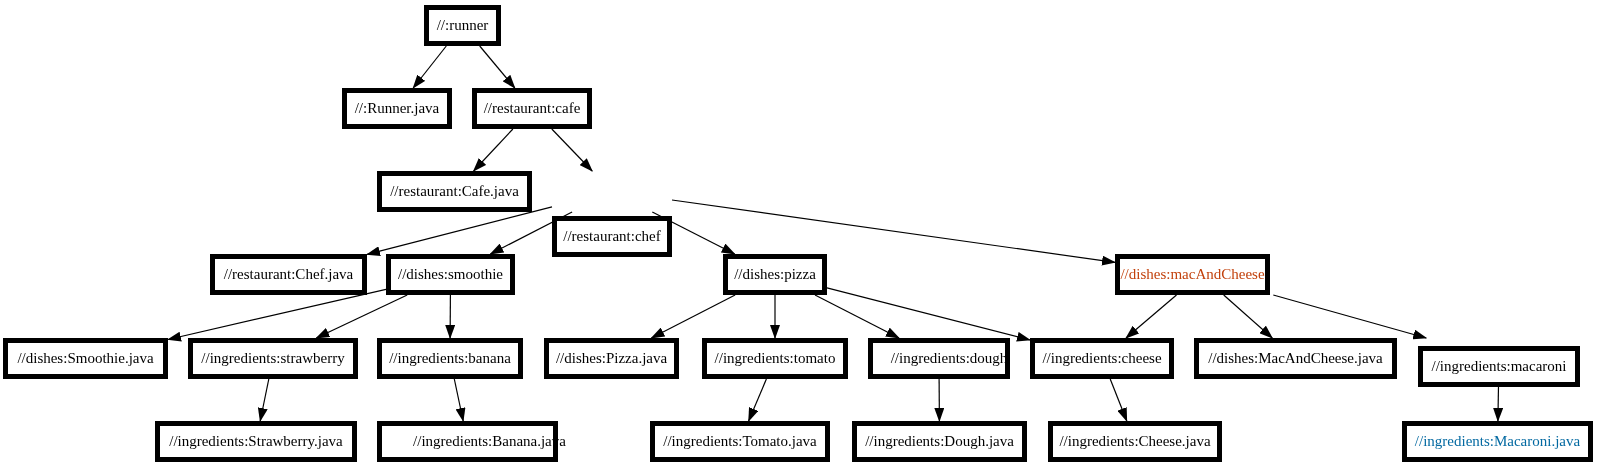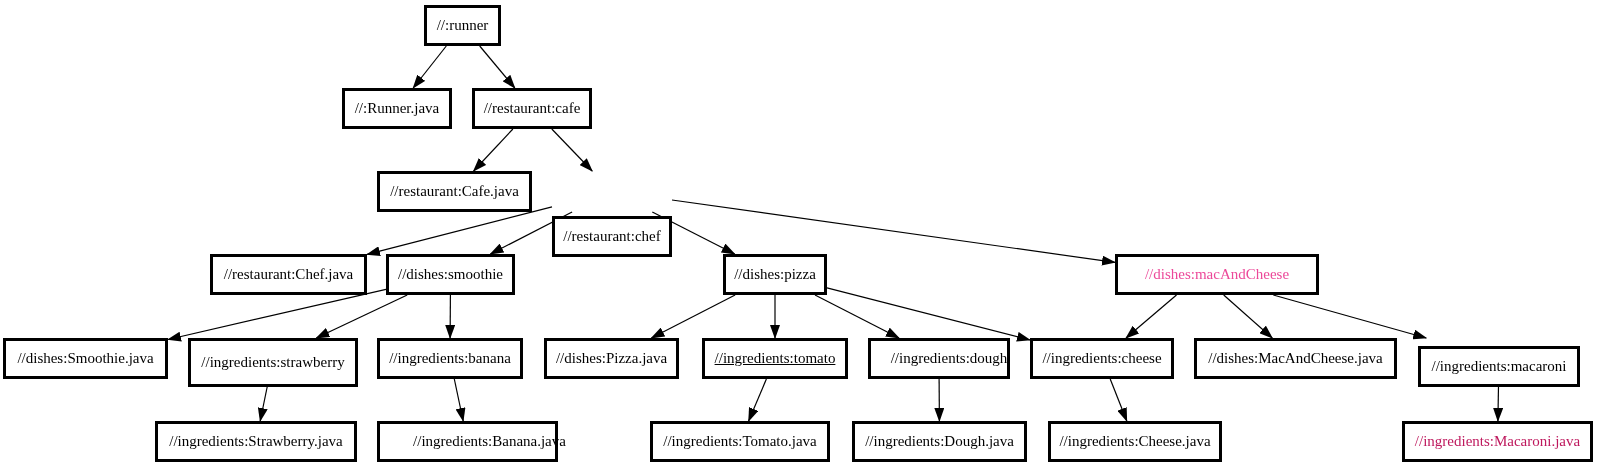--- a/index.html
+++ b/index.html
@@ -18,21 +18,21 @@
   .edge-layer {
     position: absolute;
     left: 0;
     top: 0;
     width: 1600px;
     height: 468px;
   }
   .node {
     position: absolute;
     box-sizing: border-box;
-    border: 3px solid #1d4ed8;
+    border: 5px solid #1d4ed8;
     background: #ffffff;
     color: #000000;
     display: flex;
     align-items: center;
     justify-content: center;
     font-size: 15px;
     white-space: nowrap;
     line-height: 1;
   }
 </style>
@@ -75,30 +75,30 @@
   </svg>
   <div id="node-group">
       <div class="node" style="left: 424px; top: 5px; width: 77px; height: 41px; border-color: rgb(0, 0, 0); color: rgb(0, 0, 0);">//:runner</div>
       <div class="node" style="left: 342px; top: 88px; width: 110px; height: 41px; border-color: rgb(0, 0, 0); color: rgb(0, 0, 0);">//:Runner.java</div>
       <div class="node" style="left: 472px; top: 88px; width: 120px; height: 41px; border-color: rgb(0, 0, 0); color: rgb(0, 0, 0);">//restaurant:cafe</div>
       <div class="node" style="left: 377px; top: 171px; width: 155px; height: 41px; border-color: rgb(0, 0, 0); color: rgb(0, 0, 0);">//restaurant:Cafe.java</div>
       <div class="node" style="left: 552px; top: 171px; width: 120px; height: 41px; border-color: rgb(0, 0, 0); color: rgb(0, 0, 0); margin-top: 45px;">//restaurant:chef</div>
       <div class="node" style="left: 210px; top: 254px; width: 157px; height: 41px; border-color: rgb(0, 0, 0); color: rgb(0, 0, 0);">//restaurant:Chef.java</div>
       <div class="node" style="left: 386px; top: 254px; width: 129px; height: 41px; border-color: rgb(0, 0, 0); color: rgb(0, 0, 0);">//dishes:smoothie</div>
       <div class="node" style="left: 723px; top: 254px; width: 104px; height: 41px; border-color: rgb(0, 0, 0); color: rgb(0, 0, 0);">//dishes:pizza</div>
-      <div class="node" style="left: 1115px; top: 254px; width: 204px; height: 41px; border-color: rgb(0, 0, 0); color: #ec4899; text-align: right;">//dishes:macAndCheese</div>
+      <div class="node" style="left: 1115px; top: 254px; width: 155px; height: 41px; border-color: rgb(0, 0, 0); color: #c2410c; text-align: right;">//dishes:macAndCheese</div>
       <div class="node" style="left: 3px; top: 338px; width: 165px; height: 41px; border-color: rgb(0, 0, 0); color: rgb(0, 0, 0);">//dishes:Smoothie.java</div>
-      <div class="node" style="left: 188px; top: 338px; width: 170px; height: 49px; border-color: rgb(0, 0, 0); color: rgb(0, 0, 0);">//ingredients:strawberry</div>
+      <div class="node" style="left: 188px; top: 338px; width: 170px; height: 41px; border-color: rgb(0, 0, 0); color: rgb(0, 0, 0);">//ingredients:strawberry</div>
       <div class="node" style="left: 377px; top: 338px; width: 146px; height: 41px; border-color: rgb(0, 0, 0); color: rgb(0, 0, 0);">//ingredients:banana</div>
       <div class="node" style="left: 544px; top: 338px; width: 135px; height: 41px; border-color: rgb(0, 0, 0); color: rgb(0, 0, 0);">//dishes:Pizza.java</div>
-      <div class="node" style="left: 702px; top: 338px; width: 146px; height: 41px; border-color: rgb(0, 0, 0); color: rgb(0, 0, 0); text-decoration: underline;">//ingredients:tomato</div>
+      <div class="node" style="left: 702px; top: 338px; width: 146px; height: 41px; border-color: rgb(0, 0, 0); color: rgb(0, 0, 0);">//ingredients:tomato</div>
       <div class="node" style="left: 868px; top: 338px; width: 142px; height: 41px; border-color: rgb(0, 0, 0); color: rgb(0, 0, 0); padding-left: 20px;">//ingredients:dough</div>
       <div class="node" style="left: 1030px; top: 338px; width: 144px; height: 41px; border-color: rgb(0, 0, 0); color: rgb(0, 0, 0);">//ingredients:cheese</div>
       <div class="node" style="left: 1194px; top: 338px; width: 203px; height: 41px; border-color: rgb(0, 0, 0); color: rgb(0, 0, 0);">//dishes:MacAndCheese.java</div>
       <div class="node" style="left: 1418px; top: 338px; width: 162px; height: 41px; border-color: rgb(0, 0, 0); color: rgb(0, 0, 0); margin-top: 8px;">//ingredients:macaroni</div>
       <div class="node" style="left: 155px; top: 421px; width: 202px; height: 41px; border-color: rgb(0, 0, 0); color: rgb(0, 0, 0);">//ingredients:Strawberry.java</div>
       <div class="node" style="left: 377px; top: 421px; width: 181px; height: 41px; border-color: rgb(0, 0, 0); color: rgb(0, 0, 0); padding-left: 44px;">//ingredients:Banana.java</div>
       <div class="node" style="left: 650px; top: 421px; width: 180px; height: 41px; border-color: rgb(0, 0, 0); color: rgb(0, 0, 0);">//ingredients:Tomato.java</div>
       <div class="node" style="left: 852px; top: 421px; width: 175px; height: 41px; border-color: rgb(0, 0, 0); color: rgb(0, 0, 0);">//ingredients:Dough.java</div>
       <div class="node" style="left: 1048px; top: 421px; width: 174px; height: 41px; border-color: rgb(0, 0, 0); color: rgb(0, 0, 0);">//ingredients:Cheese.java</div>
-      <div class="node" style="left: 1402px; top: 421px; width: 191px; height: 41px; border-color: rgb(0, 0, 0); color: #be185d;">//ingredients:Macaroni.java</div>
+      <div class="node" style="left: 1402px; top: 421px; width: 191px; height: 41px; border-color: rgb(0, 0, 0); color: #0369a1;">//ingredients:Macaroni.java</div>
     </div>
 </div>
 
 </body></html>

